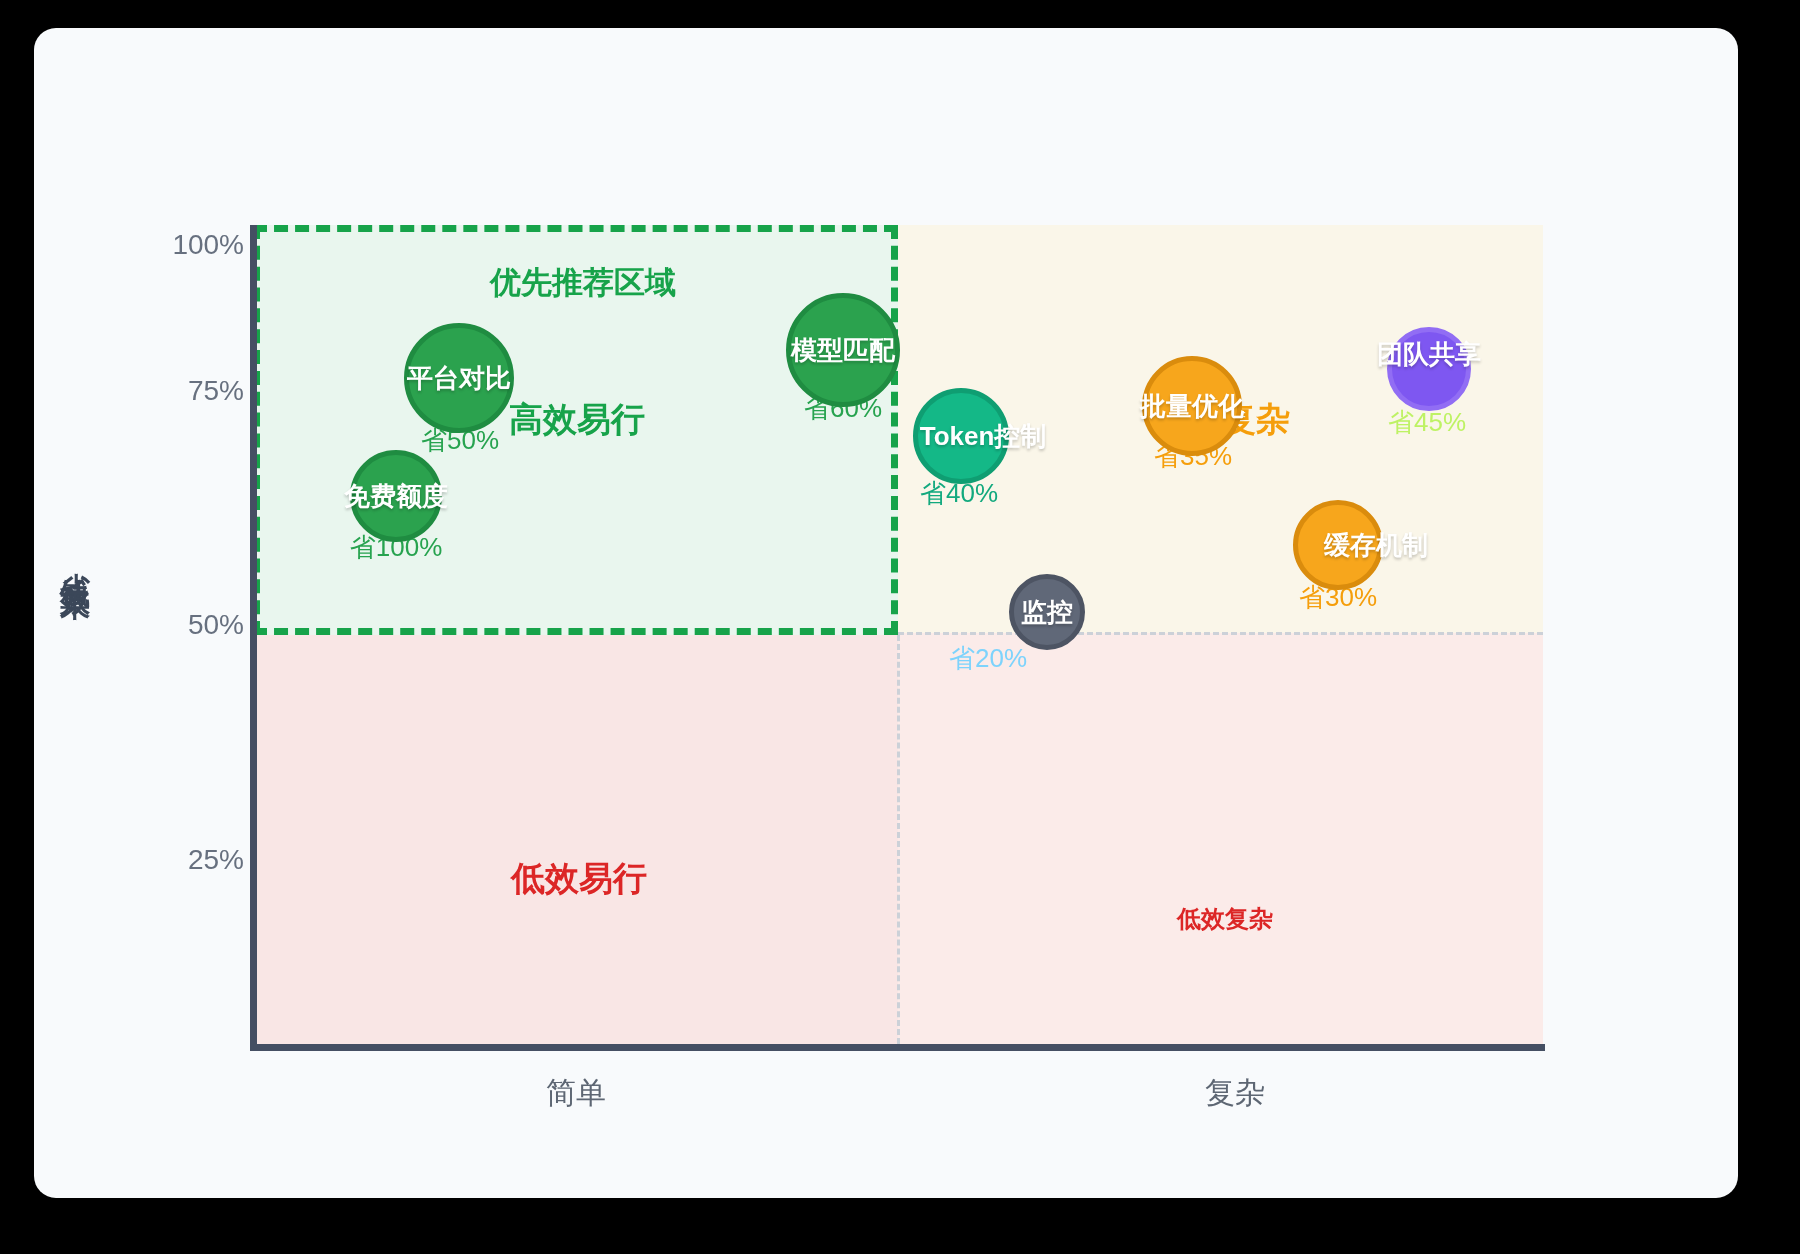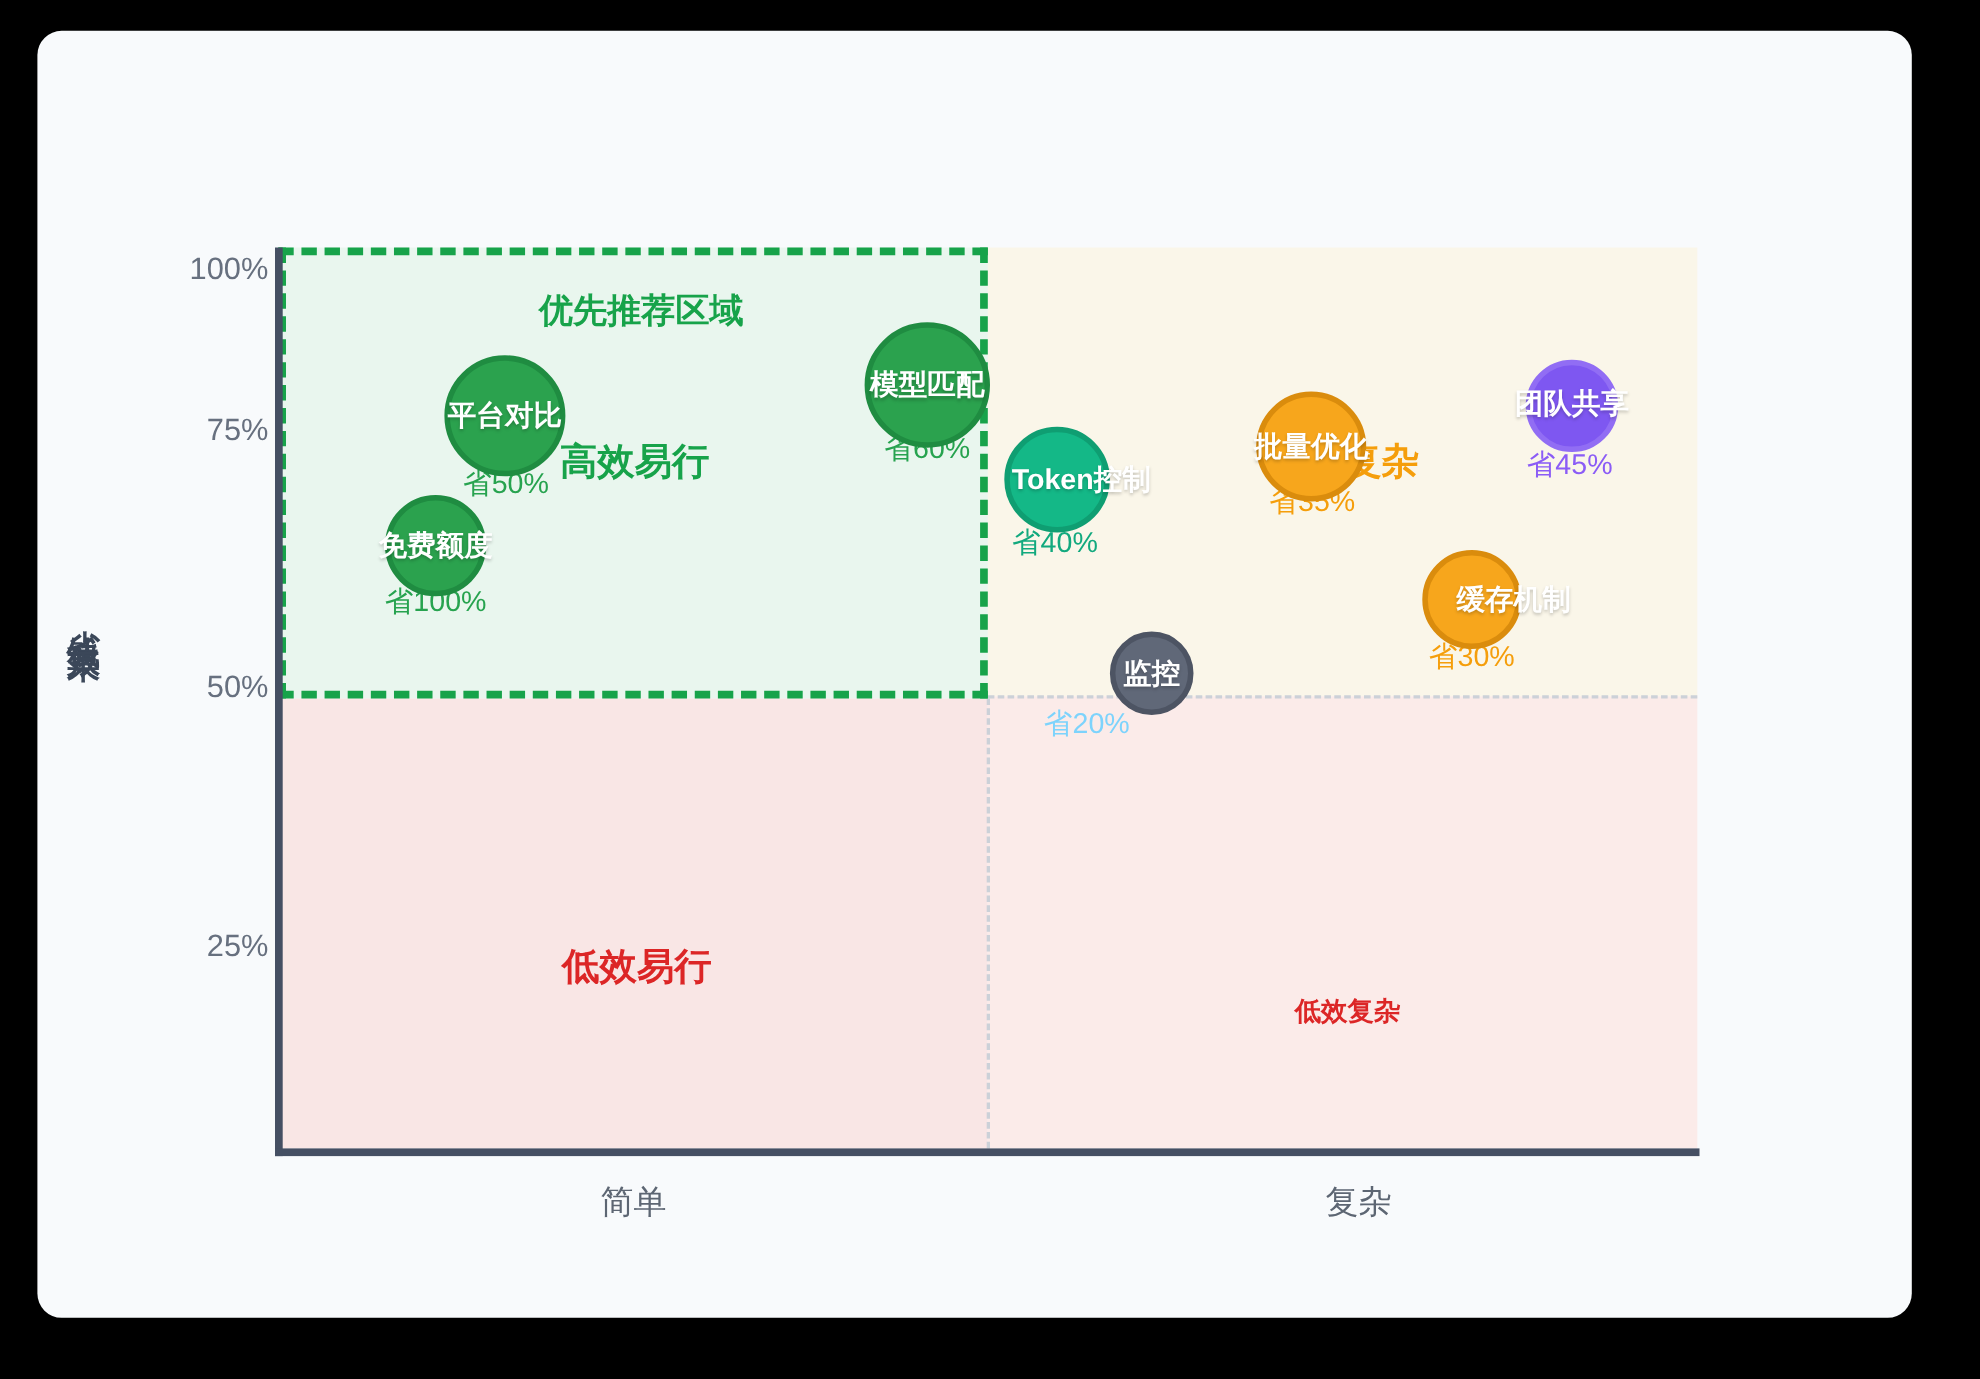--- a/index.html
+++ b/index.html
@@ -80,17 +80,17 @@
       <div class="bname" style="left: 961px; top: 436px; padding-left: 44px;">Token控制</div>
       <div class="bpct" style="left: 988px; top: 658px; color: #7dd3fc;">省20%</div>
       <div class="bubble" style="left: 1009px; top: 574px; width: 76px; height: 76px; background: rgb(96, 104, 120); border-color: rgb(77, 84, 99);"></div>
       <div class="bname" style="left: 1047px; top: 612px;">监控</div>
       <div class="bpct" style="left: 1193px; top: 456px; color: rgb(245, 158, 11);">省35%</div>
       <div class="bubble" style="left: 1142px; top: 356px; width: 100px; height: 100px; background: rgb(247, 166, 28); border-color: rgb(218, 140, 13);"></div>
       <div class="bname" style="left: 1192px; top: 406px;">批量优化</div>
       <div class="bpct" style="left: 1338px; top: 597px; color: rgb(245, 158, 11);">省30%</div>
       <div class="bubble" style="left: 1293px; top: 500px; width: 90px; height: 90px; background: rgb(247, 166, 28); border-color: rgb(218, 140, 13);"></div>
       <div class="bname" style="left: 1338px; top: 545px; margin-left: 38px;">缓存机制</div>
-      <div class="bpct" style="left: 1427px; top: 422px; color: #8b5cf6;">省45%</div>
+      <div class="bpct" style="left: 1427px; top: 422px; color: #bef264;">省45%</div>
       <div class="bubble" style="left: 1387px; top: 327px; width: 84px; height: 84px; background: rgb(126, 87, 241); border-color: rgb(145, 109, 244);"></div>
-      <div class="bname" style="left: 1429px; top: 367px;">团队共享</div>
+      <div class="bname" style="left: 1429px; top: 354px;">团队共享</div>
     </div>
 </div>
 
 </body></html>

